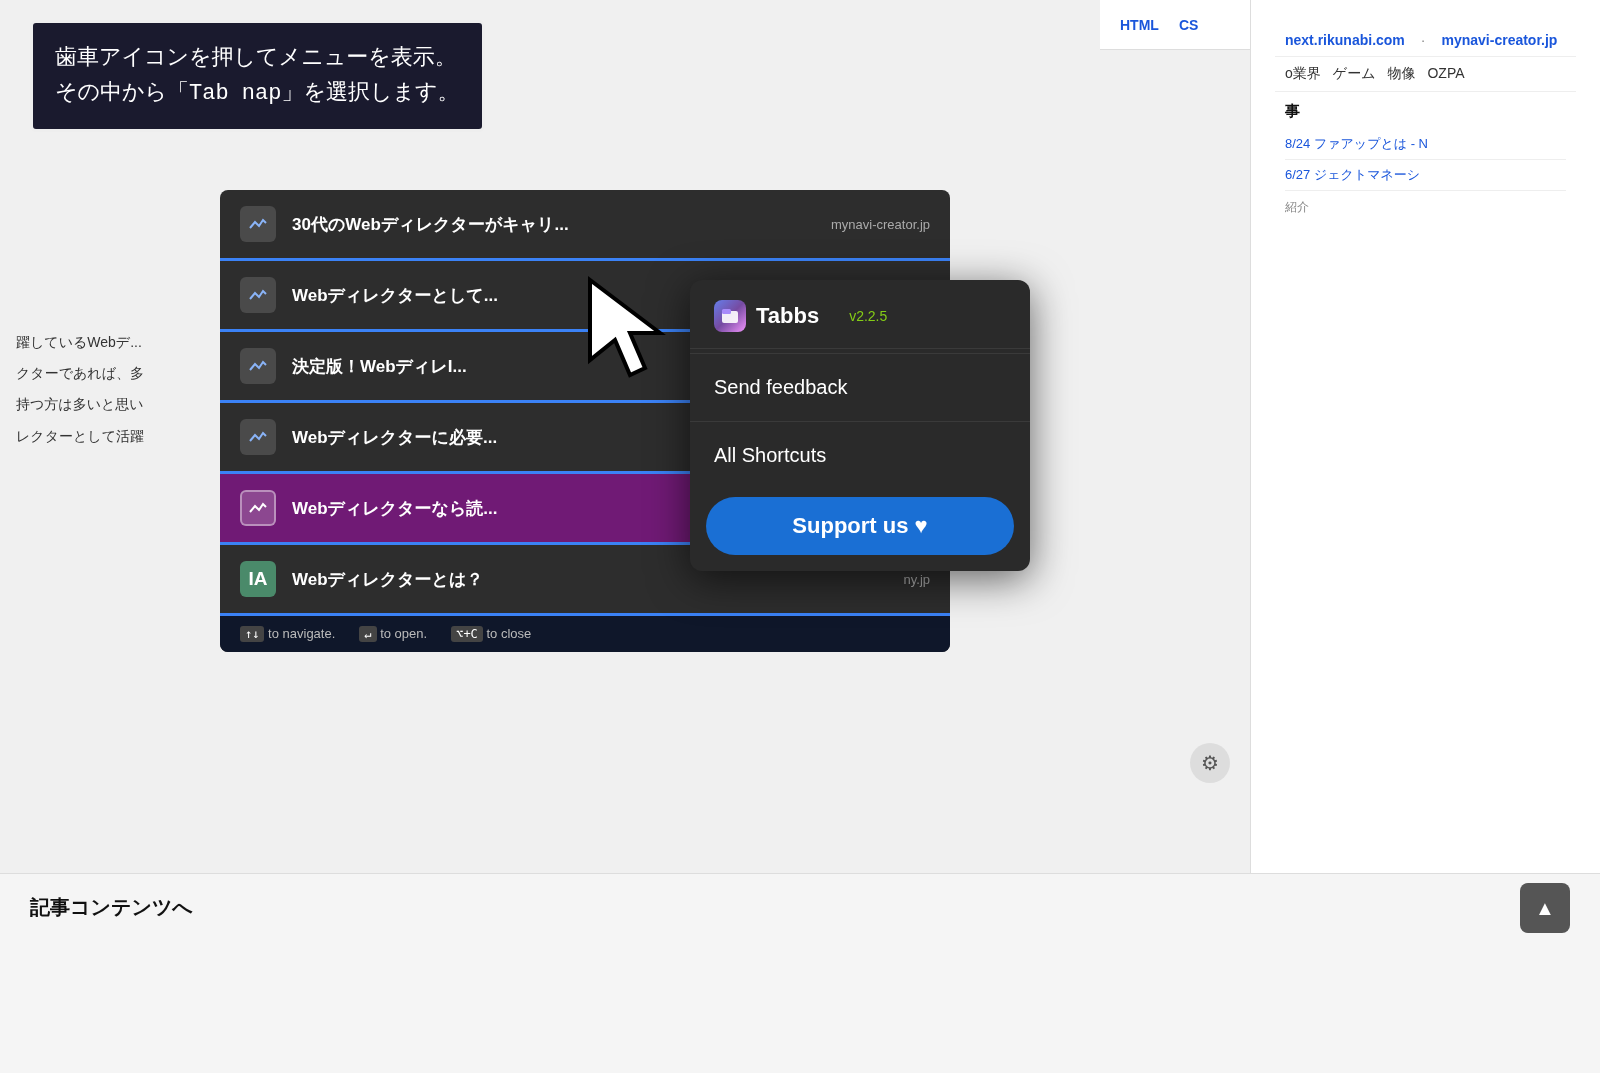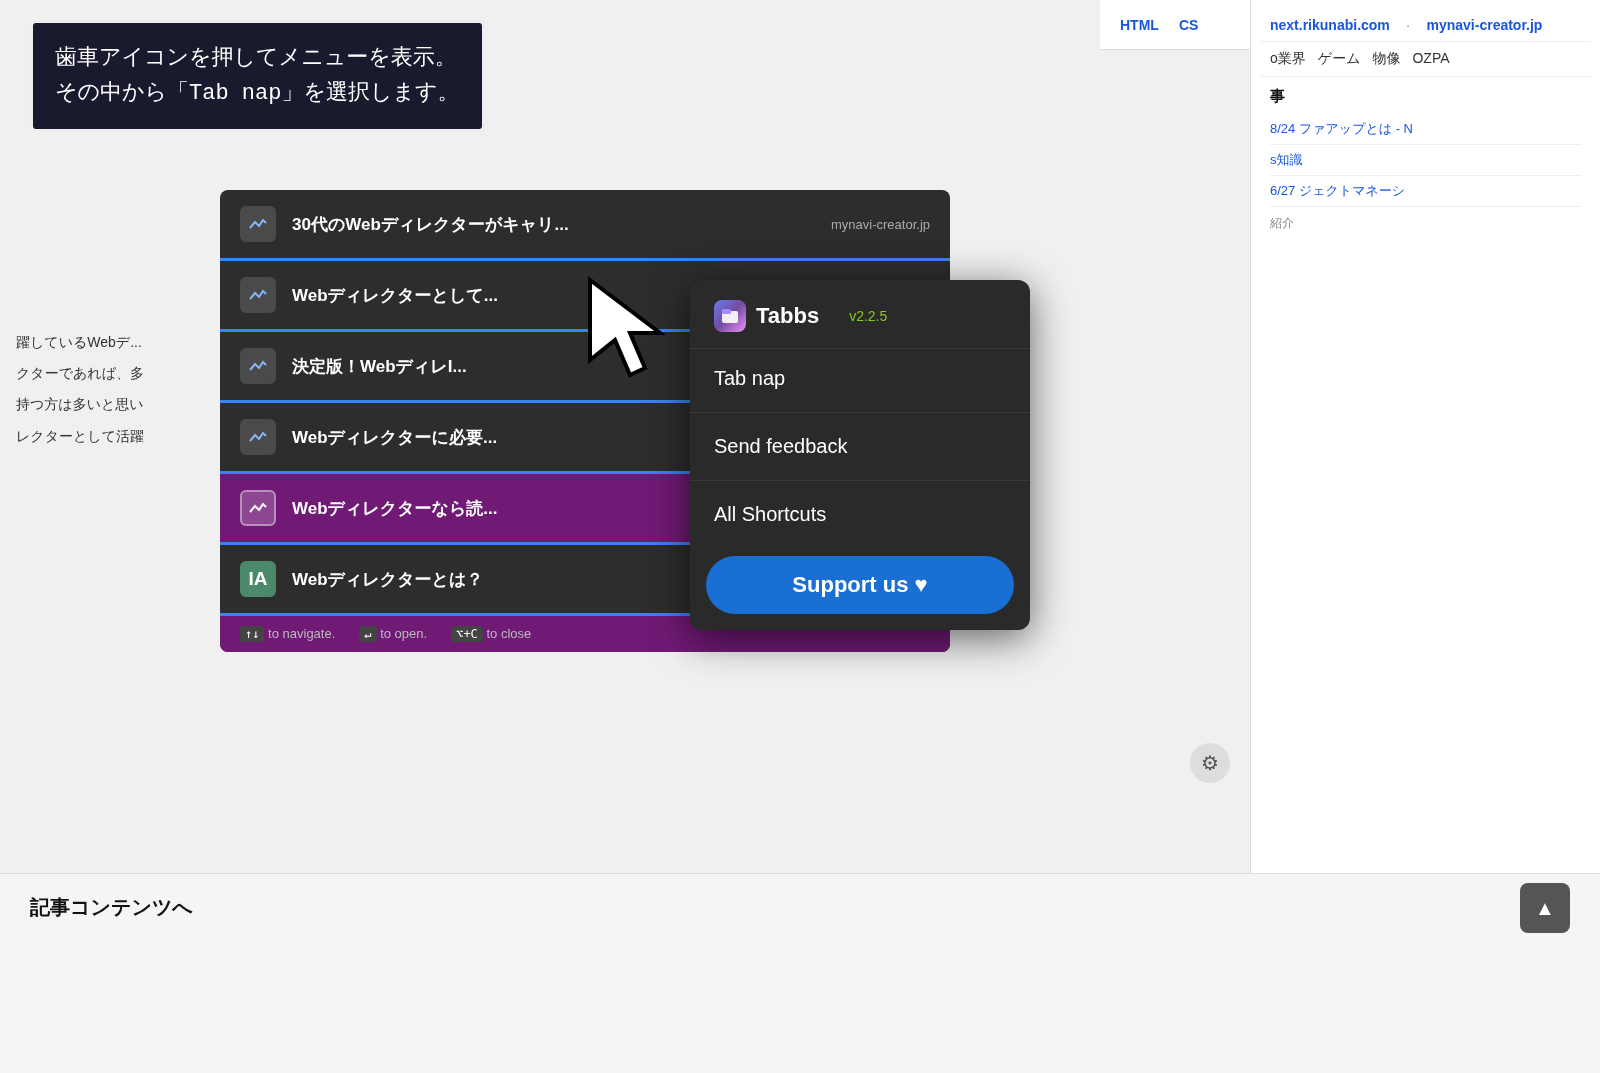--- a/index.html
+++ b/index.html
@@ -43,21 +43,21 @@
     }
 
     
     .right-sidebar {
       position: absolute;
       top: 0; right: 0;
       width: 350px;
       height: 100%;
       background: #fff;
       border-left: 1px solid #ddd;
-      padding: 9px;
+      padding: 24px;
       margin-left: 44px;
     }
 
     .right-top-links {
       display: flex;
       gap: 16px;
       padding: 8px 10px;
       border-bottom: 1px solid #eee;
     }
 
@@ -179,21 +179,21 @@
       align-items: center;
       justify-content: center;
       color: #fff;
       font-size: 14px;
       cursor: pointer;
       flex-shrink: 0;
     }
 
     
     .tab-hint-bar {
-      background: #701a75;
+      background: #0f172a;
       padding: 10px 20px;
       display: flex;
       gap: 24px;
       align-items: center;
       flex-wrap: wrap;
     }
     .hint-text {
       font-size: 13px;
       color: #bbb;
     }
@@ -410,23 +410,20 @@
     <span class="right-tag">ゲーム</span>
     <span class="right-tag">物像</span>
     <span class="right-tag">OZPA</span>
   </div>
   <div class="right-content">
     <div class="right-content-title">事</div>
     <ul class="right-article-list">
       <li class="right-article-item">
         <span>8/24</span>
         <span>ファアップとは - N</span>
-      </li>
-      <li class="right-article-item">
-        <span>s知識</span>
       </li>
       <li class="right-article-item">
         <span>6/27</span>
         <span>ジェクトマネーシ</span>
       </li>
     </ul>
     <div style="font-size:12px;color:#888;margin-top:8px">紹介</div>
   </div>
 </div>
 
@@ -530,21 +527,20 @@
     <div class="tabbs-logo">
       <svg width="20" height="20" viewBox="0 0 20 20">
         <rect x="2" y="5" width="16" height="12" rx="2" fill="white" opacity="0.9"></rect>
         <rect x="2" y="3" width="9" height="5" rx="1.5" fill="#a78bfa"></rect>
       </svg>
     </div>
     <span class="tabbs-name">Tabbs</span>
     <span class="tabbs-version">v2.2.5</span>
   </div>
 
-  <button class="menu-item">Tab nap</button>
   <div class="menu-divider"></div>
   <button class="menu-item">Send feedback</button>
   <div class="menu-divider"></div>
   <button class="menu-item">All Shortcuts</button>
 
   <button class="support-btn">Support us ♥</button>
 </div>
 
 <div class="gear-icon-btn">
   <span style="font-size:20px;color:#555;">⚙</span>

